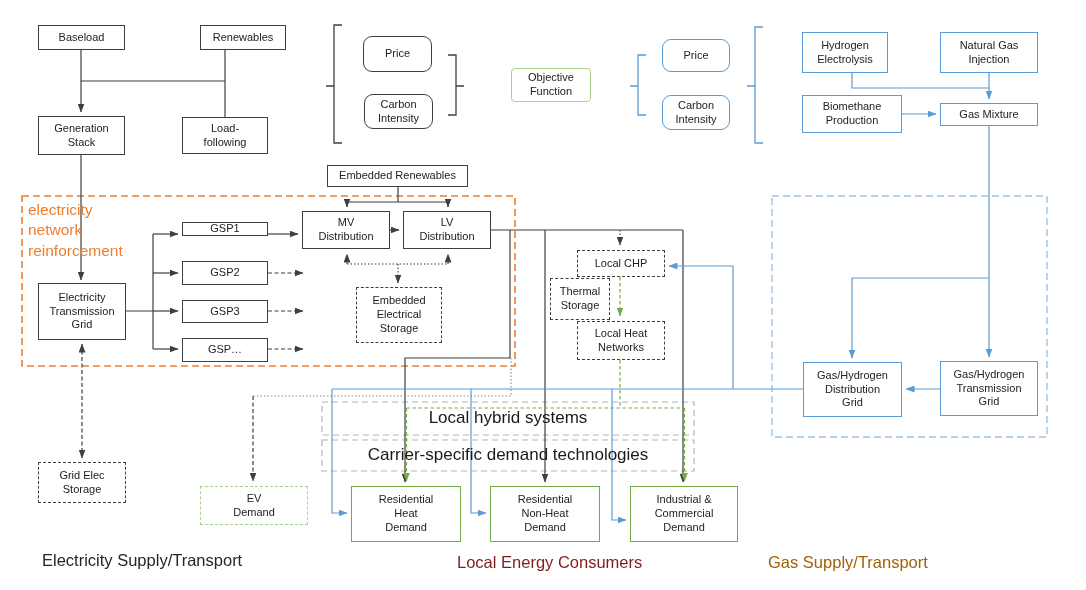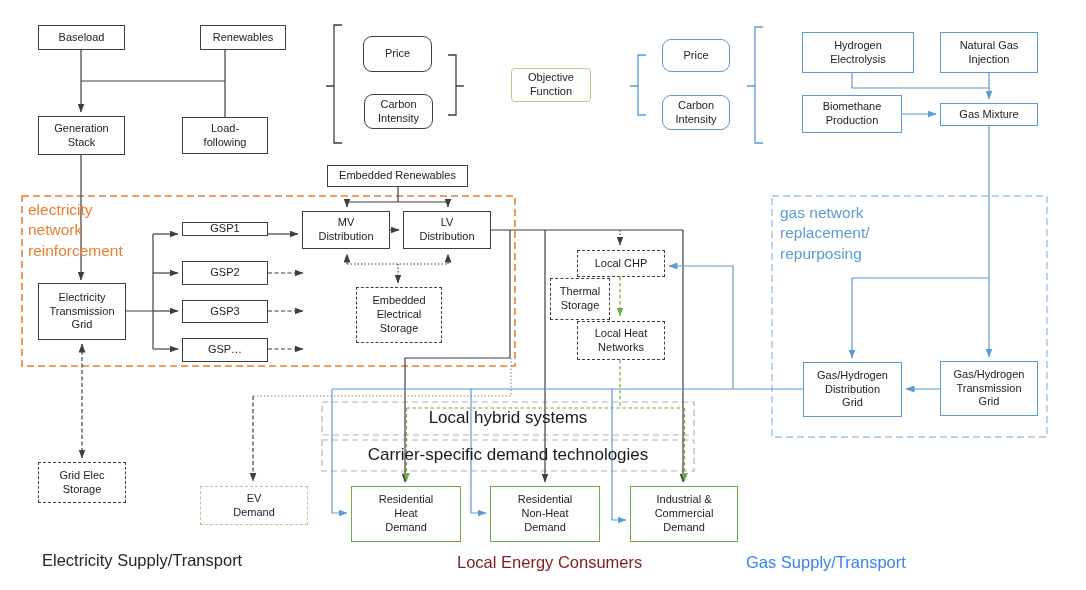--- a/index.html
+++ b/index.html
@@ -42,21 +42,21 @@
 
   <div class="box b-dark-round" style="left:363px;top:36px;width:69px;height:36px">Price</div>
   <div class="box b-dark-round" style="left:364px;top:94px;width:69px;height:35px">Carbon
 Intensity</div>
   <div class="box b-green-round" style="left:511px;top:68px;width:80px;height:34px">Objective
 Function</div>
   <div class="box b-blue-round" style="left:662px;top:39px;width:68px;height:33px">Price</div>
   <div class="box b-blue-round" style="left:662px;top:95px;width:68px;height:35px">Carbon
 Intensity</div>
 
-  <div class="box b-blue" style="left:802px;top:32px;width:112px;height:41px">Hydrogen
+  <div class="box b-blue" style="left:802px;top:32px;width:86px;height:41px">Hydrogen
 Electrolysis</div>
   <div class="box b-blue" style="left:802px;top:95px;width:100px;height:38px">Biomethane
 Production</div>
   <div class="box b-blue" style="left:940px;top:32px;width:98px;height:41px">Natural Gas
 Injection</div>
   <div class="box b-blue" style="left:940px;top:103px;width:98px;height:23px">Gas Mixture</div>
 
   <div class="box b-dark" style="left:327px;top:165px;width:141px;height:22px">Embedded Renewables</div>
   <div class="box b-dark" style="left:302px;top:211px;width:88px;height:38px">MV
 Distribution</div>
@@ -178,24 +178,21 @@
       <path d="M342,25 H334 V143 H342 M334,86 H326" stroke="#3f3f3f"></path>
       <path d="M448,55 H456 V115 H448 M456,86 H464" stroke="#3f3f3f"></path>
       <path d="M646,55 H638 V115 H646 M638,86 H630" stroke="#5b9bd5"></path>
       <path d="M763,27 H755 V143 H763 M755,86 H747" stroke="#5b9bd5"></path>
     </g>
   </svg>
 
   <div class="region-label" style="left:28px;top:200px;width:140px;color:#ed7d31">electricity
 network
 reinforcement</div>
-  <div class="region-label" style="left:780px;top:203px;width:130px;color:#5b9bd5">gas network
-replacement/
-repurposing</div>
 
   <div class="band-label" style="left:322px;top:408px;width:372px">Local hybrid systems</div>
   <div class="band-label" style="left:322px;top:445px;width:372px">Carrier-specific demand technologies</div>
 
   <div class="footer-label" style="left:42px;top:551px;color:#262626">Electricity Supply/Transport</div>
   <div class="footer-label" style="left:457px;top:553px;color:#7f1d1d">Local Energy Consumers</div>
-  <div class="footer-label" style="left:746px;top:553px;color:#3b82f6">Gas Supply/Transport</div>
+  <div class="footer-label" style="left:768px;top:553px;color:#a16207">Gas Supply/Transport</div>
 
 </div>
 
 </body></html>

